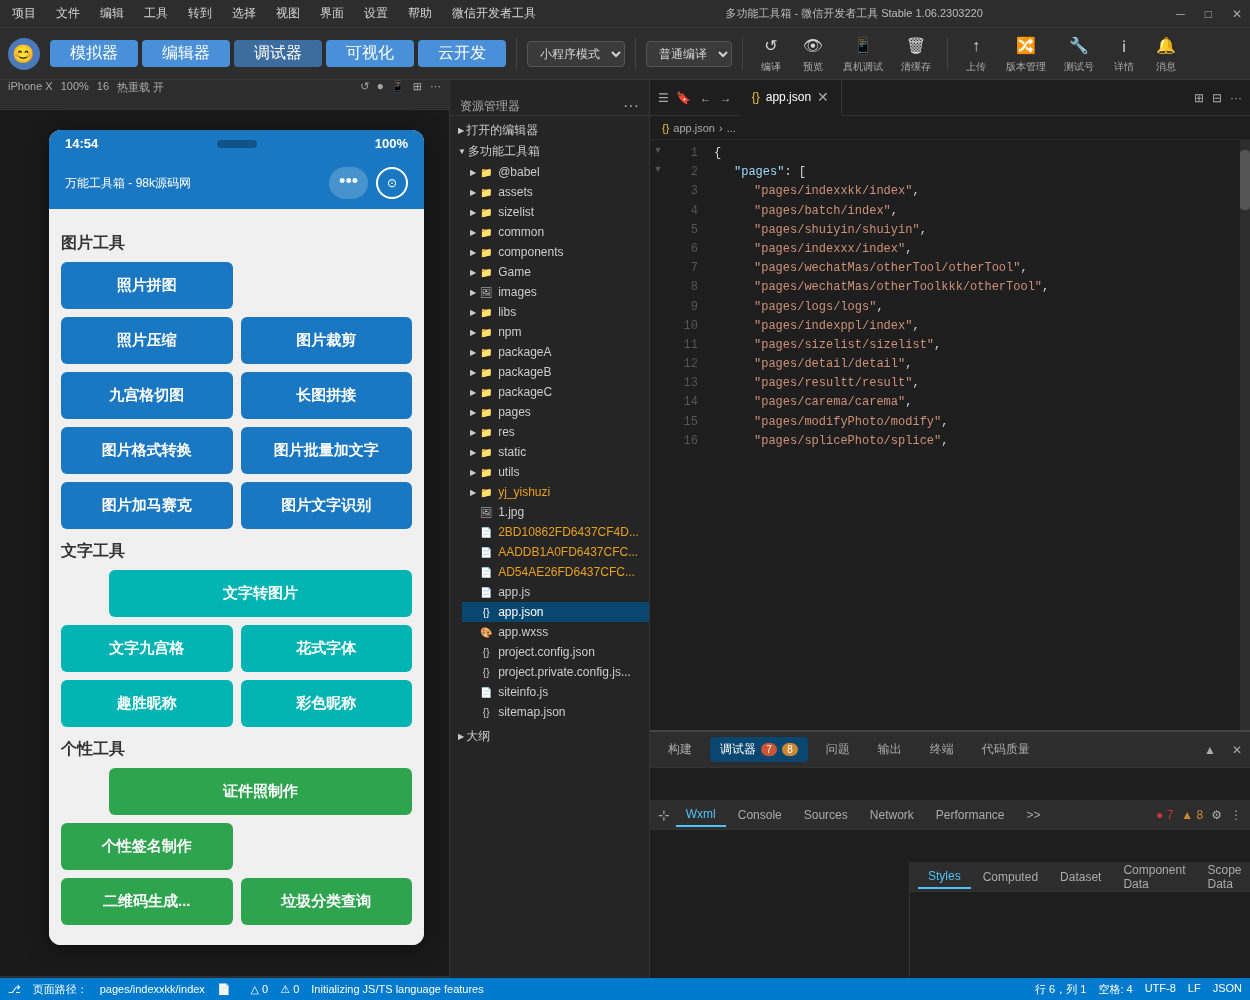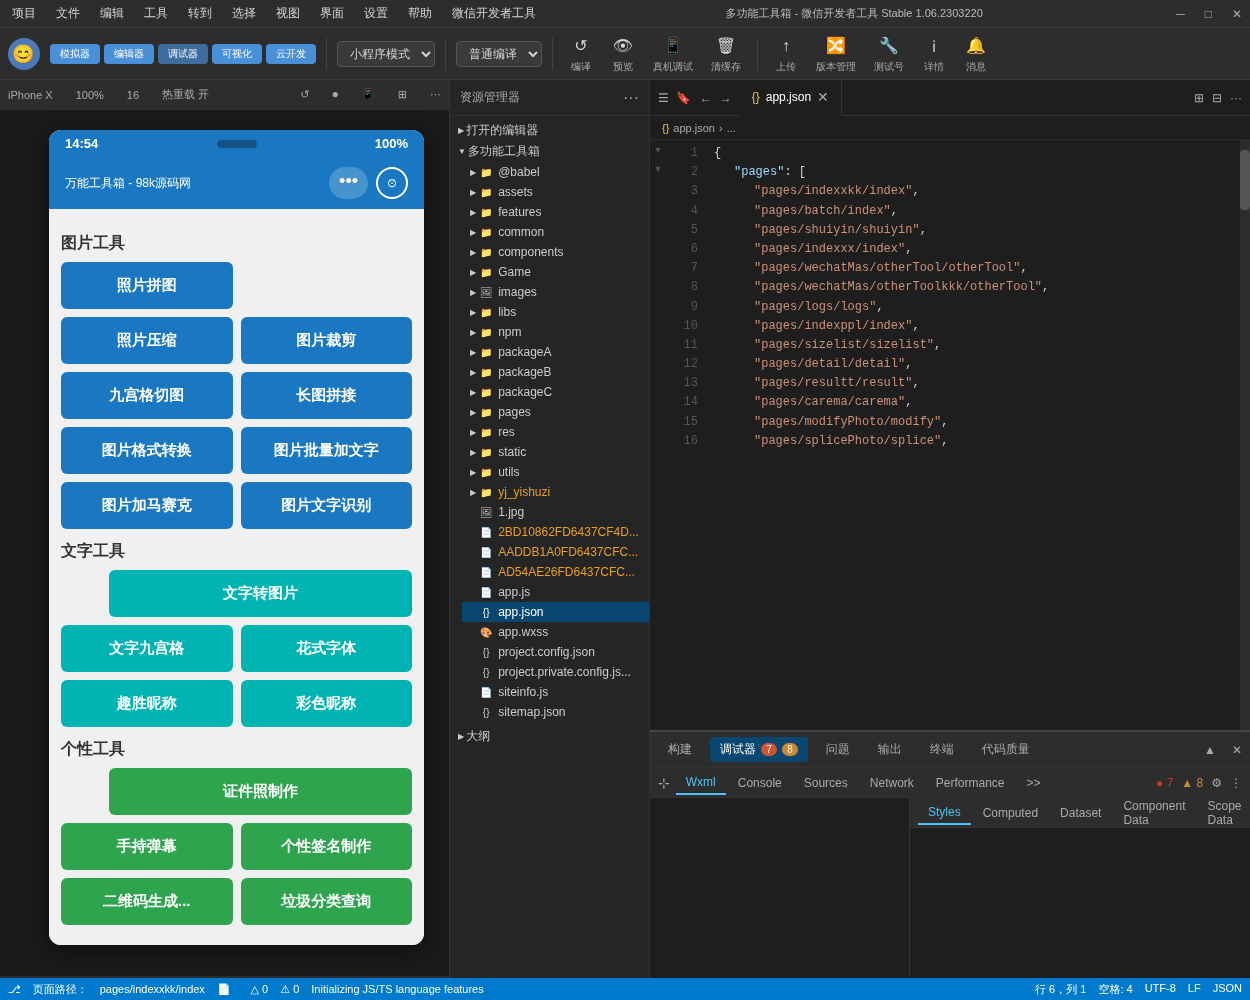--- a/index.html
+++ b/index.html
@@ -7,48 +7,48 @@
 
     
     .menu-bar { background: #2d2d2d; height: 28px; display: flex; align-items: center; padding: 0 8px; gap: 12px; border-bottom: 1px solid #3a3a3a; }
     .menu-item { color: #d4d4d4; font-size: 12px; cursor: pointer; padding: 2px 4px; }
     .menu-title { color: #d4d4d4; font-size: 12px; margin-left: auto; margin-right: auto; }
 
     
     .toolbar { background: #2d2d2d; height: 52px; display: flex; align-items: center; padding: 0 8px; gap: 6px; border-bottom: 1px solid #3a3a3a; }
     .toolbar-avatar { width: 32px; height: 32px; border-radius: 50%; background: #4a7aba; display: flex; align-items: center; justify-content: center; color: white; font-size: 14px; overflow: hidden; }
     .toolbar-btn-group { display: flex; flex-direction: column; align-items: center; gap: 2px; }
-    .toolbar-btn { background: #4a90d9; color: white; border: none; border-radius: 4px; padding: 3px 10px; font-size: 10px; cursor: pointer; white-space: nowrap; }
+    .toolbar-btn { background: #4a90d9; color: white; border: none; border-radius: 4px; padding: 3px 20px; font-size: 16px; cursor: pointer; white-space: nowrap; }
     .toolbar-separator { width: 1px; height: 32px; background: #444; margin: 0 4px; }
     .mode-selector { background: #3a3a3a; border: 1px solid #555; border-radius: 4px; color: #d4d4d4; padding: 4px 8px; font-size: 12px; cursor: pointer; }
     .toolbar-icon-btn { display: flex; flex-direction: column; align-items: center; gap: 2px; cursor: pointer; padding: 4px 6px; }
     .icon-circle { width: 24px; height: 24px; display: flex; align-items: center; justify-content: center; font-size: 16px; }
     .icon-label { font-size: 10px; color: #aaa; }
 
     
     .main { display: flex; height: calc(1000px - 28px - 52px); }
 
     
     .phone-panel { width: 450px; background: #1a1a1a; border-right: 1px solid #333; display: flex; flex-direction: column; }
-    .phone-toolbar { height: 30px; background: #2d2d2d; display: flex; align-items: center; padding: 0 8px; gap: 23px; border-bottom: 1px solid #333; font-size: 11px; color: #aaa; }
+    .phone-toolbar { height: 30px; background: #2d2d2d; display: flex; align-items: flex-start; padding: 0 8px; gap: 8px; border-bottom: 1px solid #333; font-size: 11px; color: #aaa; }
     .phone-screen-area { flex: 1; display: flex; justify-content: center; align-items: flex-start; padding: 20px; overflow-y: auto; }
     .phone-frame { width: 375px; background: #fff; border-radius: 12px; overflow: hidden; box-shadow: 0 4px 20px rgba(0,0,0,0.5); margin-left: 24px; }
     .phone-status { background: #1a78c2; color: white; padding: 6px 16px; display: flex; justify-content: space-between; align-items: center; font-size: 13px; font-weight: bold; }
     .phone-header { background: #1a78c2; color: white; padding: 10px 16px; display: flex; justify-content: space-between; align-items: center; }
     .phone-content { background: #f0f0f0; padding: 12px; }
     .section-title { font-size: 16px; font-weight: bold; color: #333; margin-bottom: 8px; margin-top: 12px; }
     .btn-grid { display: grid; grid-template-columns: 1fr 1fr; gap: 8px; margin-bottom: 8px; }
     .btn-grid-single { display: grid; grid-template-columns: 1fr; gap: 8px; margin-bottom: 8px; padding-left: 48px; }
     .app-btn { background: #1a78c2; color: white; border: none; border-radius: 6px; padding: 14px 8px; font-size: 15px; font-weight: bold; cursor: pointer; text-align: center; }
     .app-btn.green { background: #2ea44f; }
     .app-btn.teal { background: #00b4b4; }
 
     
     .file-panel { width: 200px; background: #252526; border-right: 1px solid #333; display: flex; flex-direction: column; }
-    .file-panel-header { height: 36px; display: flex; align-items: center; justify-content: space-between; padding: 0 10px; border-bottom: 1px solid #333; font-size: 12px; color: #aaa; }
+    .file-panel-header { height: 36px; display: flex; align-items: flex-end; justify-content: space-between; padding: 0 10px; border-bottom: 1px solid #333; font-size: 12px; color: #aaa; }
     .file-tree { flex: 1; overflow-y: auto; padding: 4px 0; }
     .file-item { display: flex; align-items: center; padding: 2px 8px; cursor: pointer; font-size: 12px; color: #ccc; }
     .file-item.active { background: #094771; color: white; }
     .file-indent { padding-left: 12px; }
     .file-icon { width: 16px; height: 16px; margin-right: 4px; display: inline-flex; align-items: center; justify-content: center; font-size: 10px; }
     .folder-arrow { font-size: 8px; margin-right: 2px; color: #ccc; }
 
     
     .editor-panel { flex: 1; background: #1e1e1e; display: flex; flex-direction: column; min-width: 0; }
     .editor-tabs { height: 36px; background: #2d2d2d; display: flex; align-items: center; border-bottom: 1px solid #333; }
@@ -234,21 +234,20 @@
           <div class="btn-grid">
             <button class="app-btn teal">趣胜昵称</button>
             <button class="app-btn teal">彩色昵称</button>
           </div>
 
           <div class="section-title">个性工具</div>
           <div class="btn-grid-single">
             <button class="app-btn green">证件照制作</button>
           </div>
           <div class="btn-grid">
-            <button class="app-btn green">手持弹幕</button>
             <button class="app-btn green">个性签名制作</button>
           </div>
           <div class="btn-grid">
             <button class="app-btn green">二维码生成...</button>
             <button class="app-btn green">垃圾分类查询</button>
           </div>
         </div>
       </div>
     </div>
     <div class="phone-bottom-info">
@@ -285,21 +284,21 @@
           <span>@babel</span>
         </div>
         <div class="file-item">
           <span class="folder-arrow">▶</span>
           <span class="file-icon">📁</span>
           <span>assets</span>
         </div>
         <div class="file-item">
           <span class="folder-arrow">▶</span>
           <span class="file-icon">📁</span>
-          <span>features</span>
+          <span>sizelist</span>
         </div>
         <div class="file-item">
           <span class="folder-arrow">▶</span>
           <span class="file-icon">📁</span>
           <span>common</span>
         </div>
         <div class="file-item">
           <span class="folder-arrow">▶</span>
           <span class="file-icon">📁</span>
           <span>components</span>
@@ -571,21 +570,21 @@
             <span class="str">"pages/splicePhoto/splice"</span>
             <span class="punc">,</span>
           </div>
       </div>
 
       <div style="width:10px; background:#2d2d2d; position:relative;">
         <div style="width:10px; height:60px; background:#555; border-radius:4px; position:absolute; top:10px;"></div>
       </div>
     </div>
 
-    <div style="height:270px; background:#1e1e1e; border-top:2px solid #444; display:flex; flex-direction:column;">
+    <div style="height:270px; background:#1e1e1e; border-top:2px solid #444; display:flex; flex-direction:column;gap:32px;">
 
       <div class="devtools-toolbar">
         <span class="devtools-tab">构建</span>
         <span class="devtools-tab active">
           <span>调试器</span>
           <span class="devtools-badge" style="background:#cc5533;">7</span>
           <span class="devtools-badge warn">8</span>
         </span>
         <span class="devtools-tab">问题</span>
         <span class="devtools-tab">输出</span>

